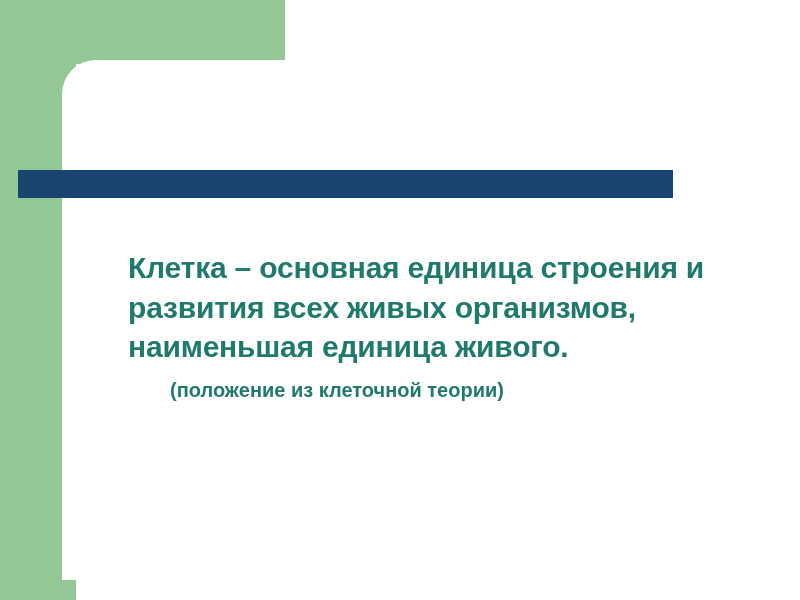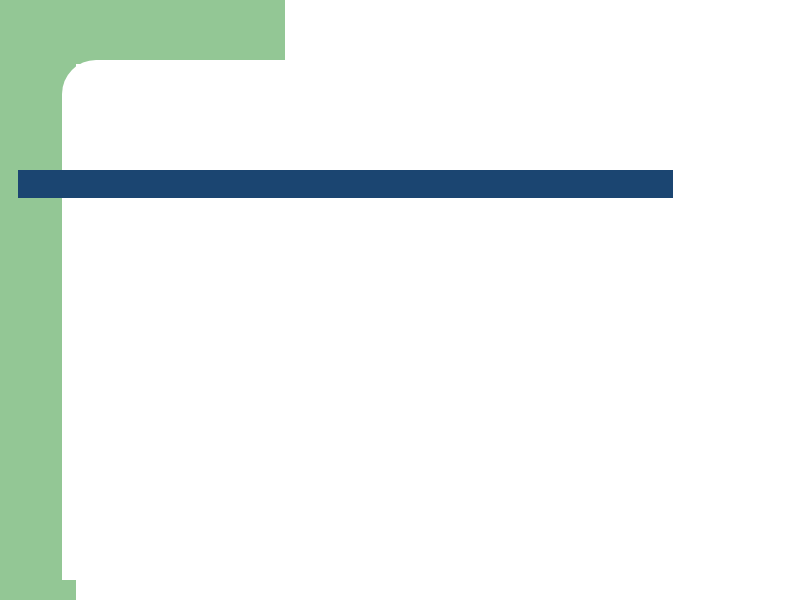--- a/index.html
+++ b/index.html
@@ -84,13 +84,17 @@
 </style>
 </head>
 <body>
 
 <div class="slide">
   <div class="green-band"></div>
   <div class="green-block-top"></div>
   <div class="white-panel"></div>
   <div class="navy-bar"></div>
 
+  <div class="content">
+    <h1 class="title">Клетка – основная единица строения и развития всех живых организмов, наименьшая единица живого.</h1>
+    <div class="subtitle">(положение из клеточной теории)</div>
+  </div>
 </div>
 
 </body></html>

